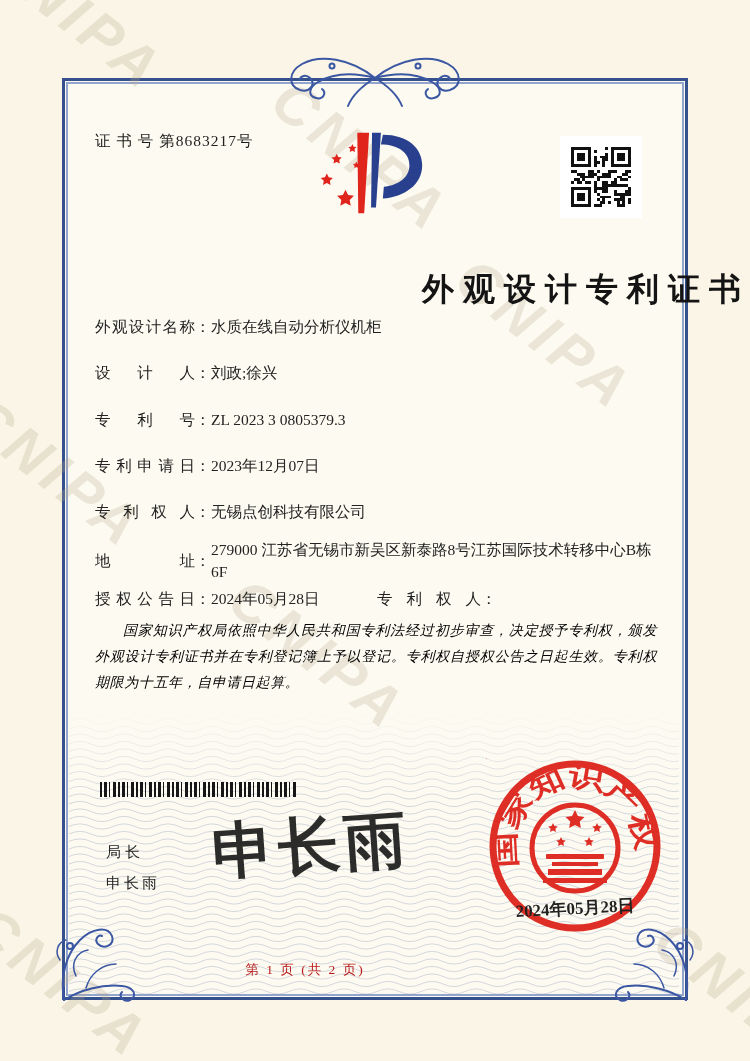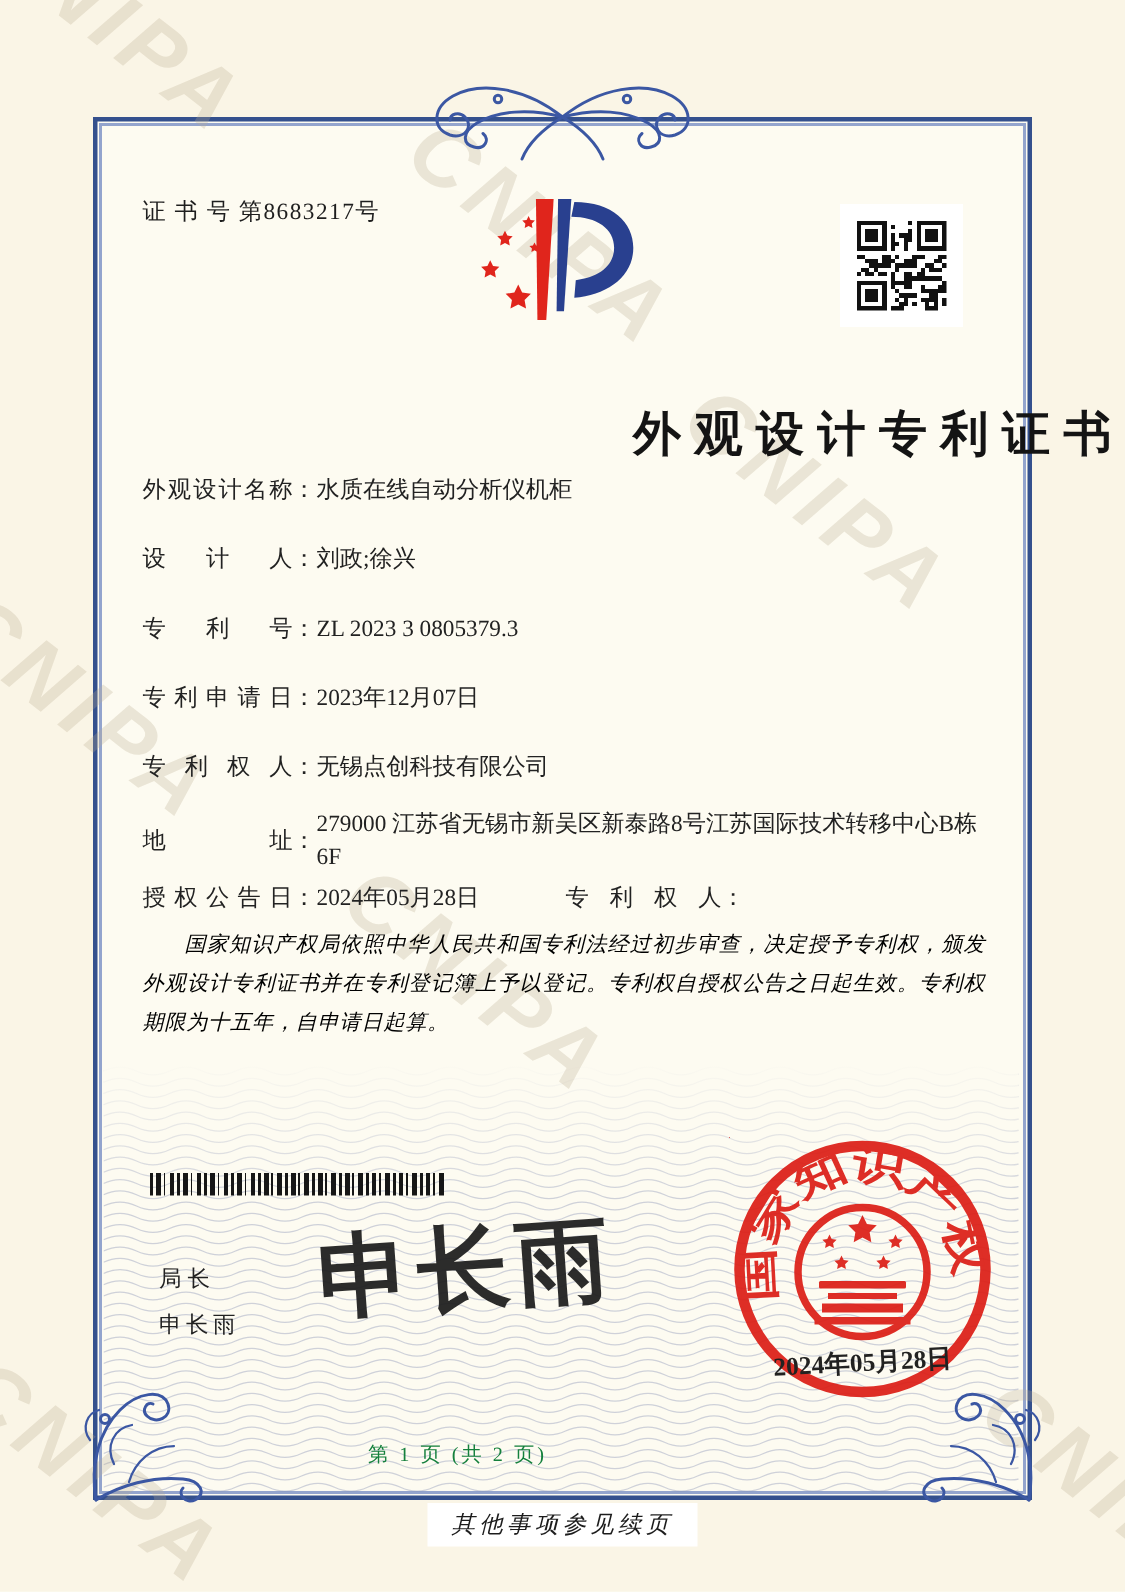--- a/index.html
+++ b/index.html
@@ -60,21 +60,21 @@
   .sig-title{left:106px;top:843px;font-family:"Liberation Sans","DejaVu Sans",sans-serif;
              font-size:15px;letter-spacing:4px;color:#222;text-align:right;}
   .sig-name{left:106px;top:874px;font-family:"Liberation Sans","DejaVu Sans",sans-serif;
             font-size:15px;letter-spacing:3px;color:#222;}
   .autograph{left:212px;top:804px;font-size:62px;font-weight:700;letter-spacing:4px;
              color:#1b1b1b;transform:rotate(-4deg);opacity:.92;}
 
   .seal{left:486px;top:758px;width:178px;height:178px;opacity:.93;}
 
   .page-num{left:0;top:961px;width:610px;text-align:center;font-size:13.5px;
-            letter-spacing:2px;color:#15803d;}
+            letter-spacing:2px;color:#b91c1c;}
 
   .continuation{position:absolute;left:0;top:1002px;width:750px;text-align:center;z-index:6;}
   .continuation span{display:inline-block;background:#fff;padding:4px 16px;font-size:15.5px;
             letter-spacing:3px;font-style:italic;color:#1c1c1c;}
 </style>
 </head>
 <body>
 
 <div class="page">
 
@@ -352,17 +352,14 @@
         <rect x="66" y="104" width="46" height="4"></rect>
         <rect x="62" y="111" width="54" height="6"></rect>
         <rect x="57" y="120" width="64" height="5"></rect>
       </g>
       <text x="89" y="156" text-anchor="middle" font-size="17" font-weight="600" fill="#121212" transform="rotate(-3 89 150)" font-family="Liberation Serif, DejaVu Serif, serif">2024年05月28日</text>
     </svg>
 
     <div class="abs page-num">第 1 页 (共 2 页)</div>
   </div>
 
-  <div class="continuation">
-    <span>其他事项参见续页</span>
-  </div>
 
 </div>
 
 </body></html>

